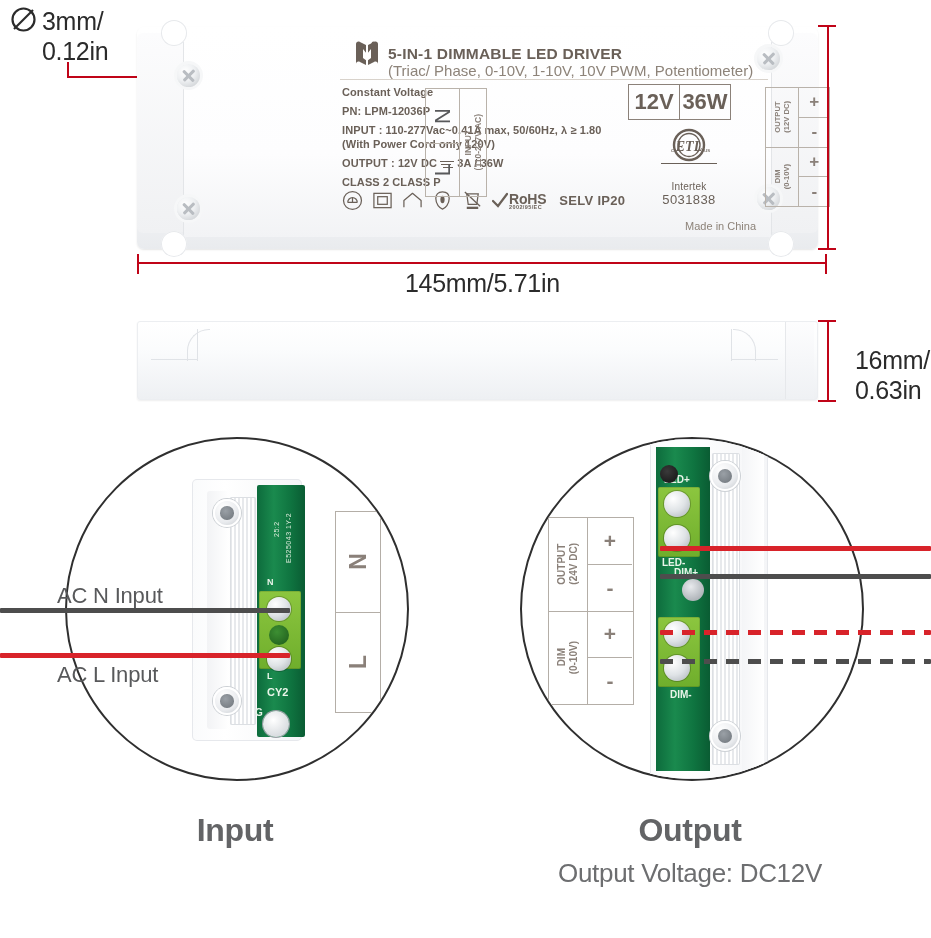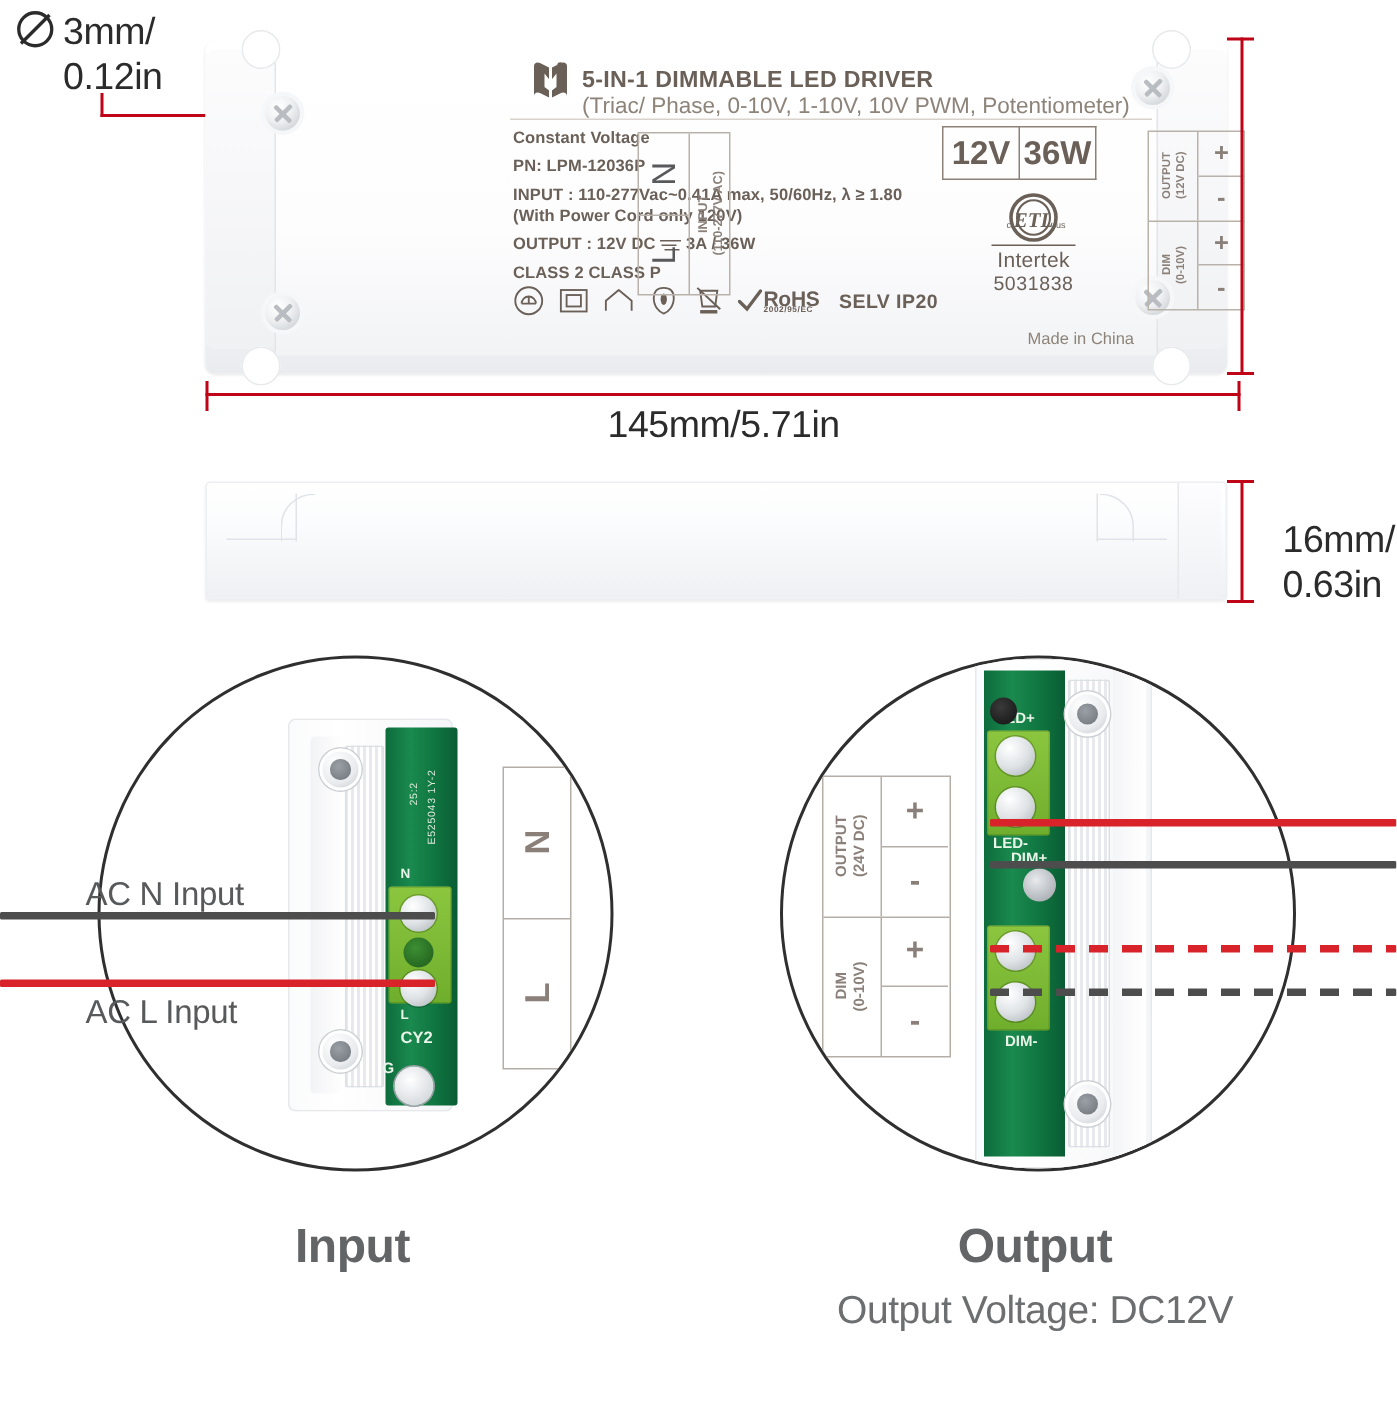--- a/index.html
+++ b/index.html
@@ -111,21 +111,21 @@
   .vw-cell {
     border: 1.6px solid #8b8179;
     width: 50px; height: 34px;
     display: flex; align-items: center; justify-content: center;
     font-size: 22px; font-weight: 700; color: #6a6058;
   }
   .vw-cell + .vw-cell { border-left: none; }
 
   .etl { position: absolute; left: 318px; top: 96px; width: 78px; text-align: center; }
   .etl-mark { width: 52px; height: 34px; margin: 0 auto; position: relative; }
-  .etl-sub { font-size: 14px; color: #6a6058; margin-top: 1px; letter-spacing: 0.2px;}
+  .etl-sub { font-size: 10px; color: #6a6058; margin-top: 17px; letter-spacing: 0.2px;}
   .etl-num { font-size: 13px; color: #6a6058; letter-spacing: 0.4px; }
   .etl-rule { width: 56px; height: 1px; background: #6a6058; margin: 1px auto 1px; }
 
   .cert-row { position: absolute; left: 10px; top: 158px; display: flex; align-items: center; gap: 9px; }
   .cert-ico { width: 21px; height: 21px; }
   .rohs { font-size: 14px; font-weight: 600; color: #6a6058; letter-spacing: -0.2px; }
   .rohs small { display: block; font-size: 5.5px; letter-spacing: 0.4px; margin-top: -3px;}
   .selv { font-size: 13px; font-weight: 600; color: #6a6058; letter-spacing: 0.3px; margin-left: 4px; }
   .made { position: absolute; right: 16px; top: 188px; font-size: 11px; color: #8d8379; }
 

